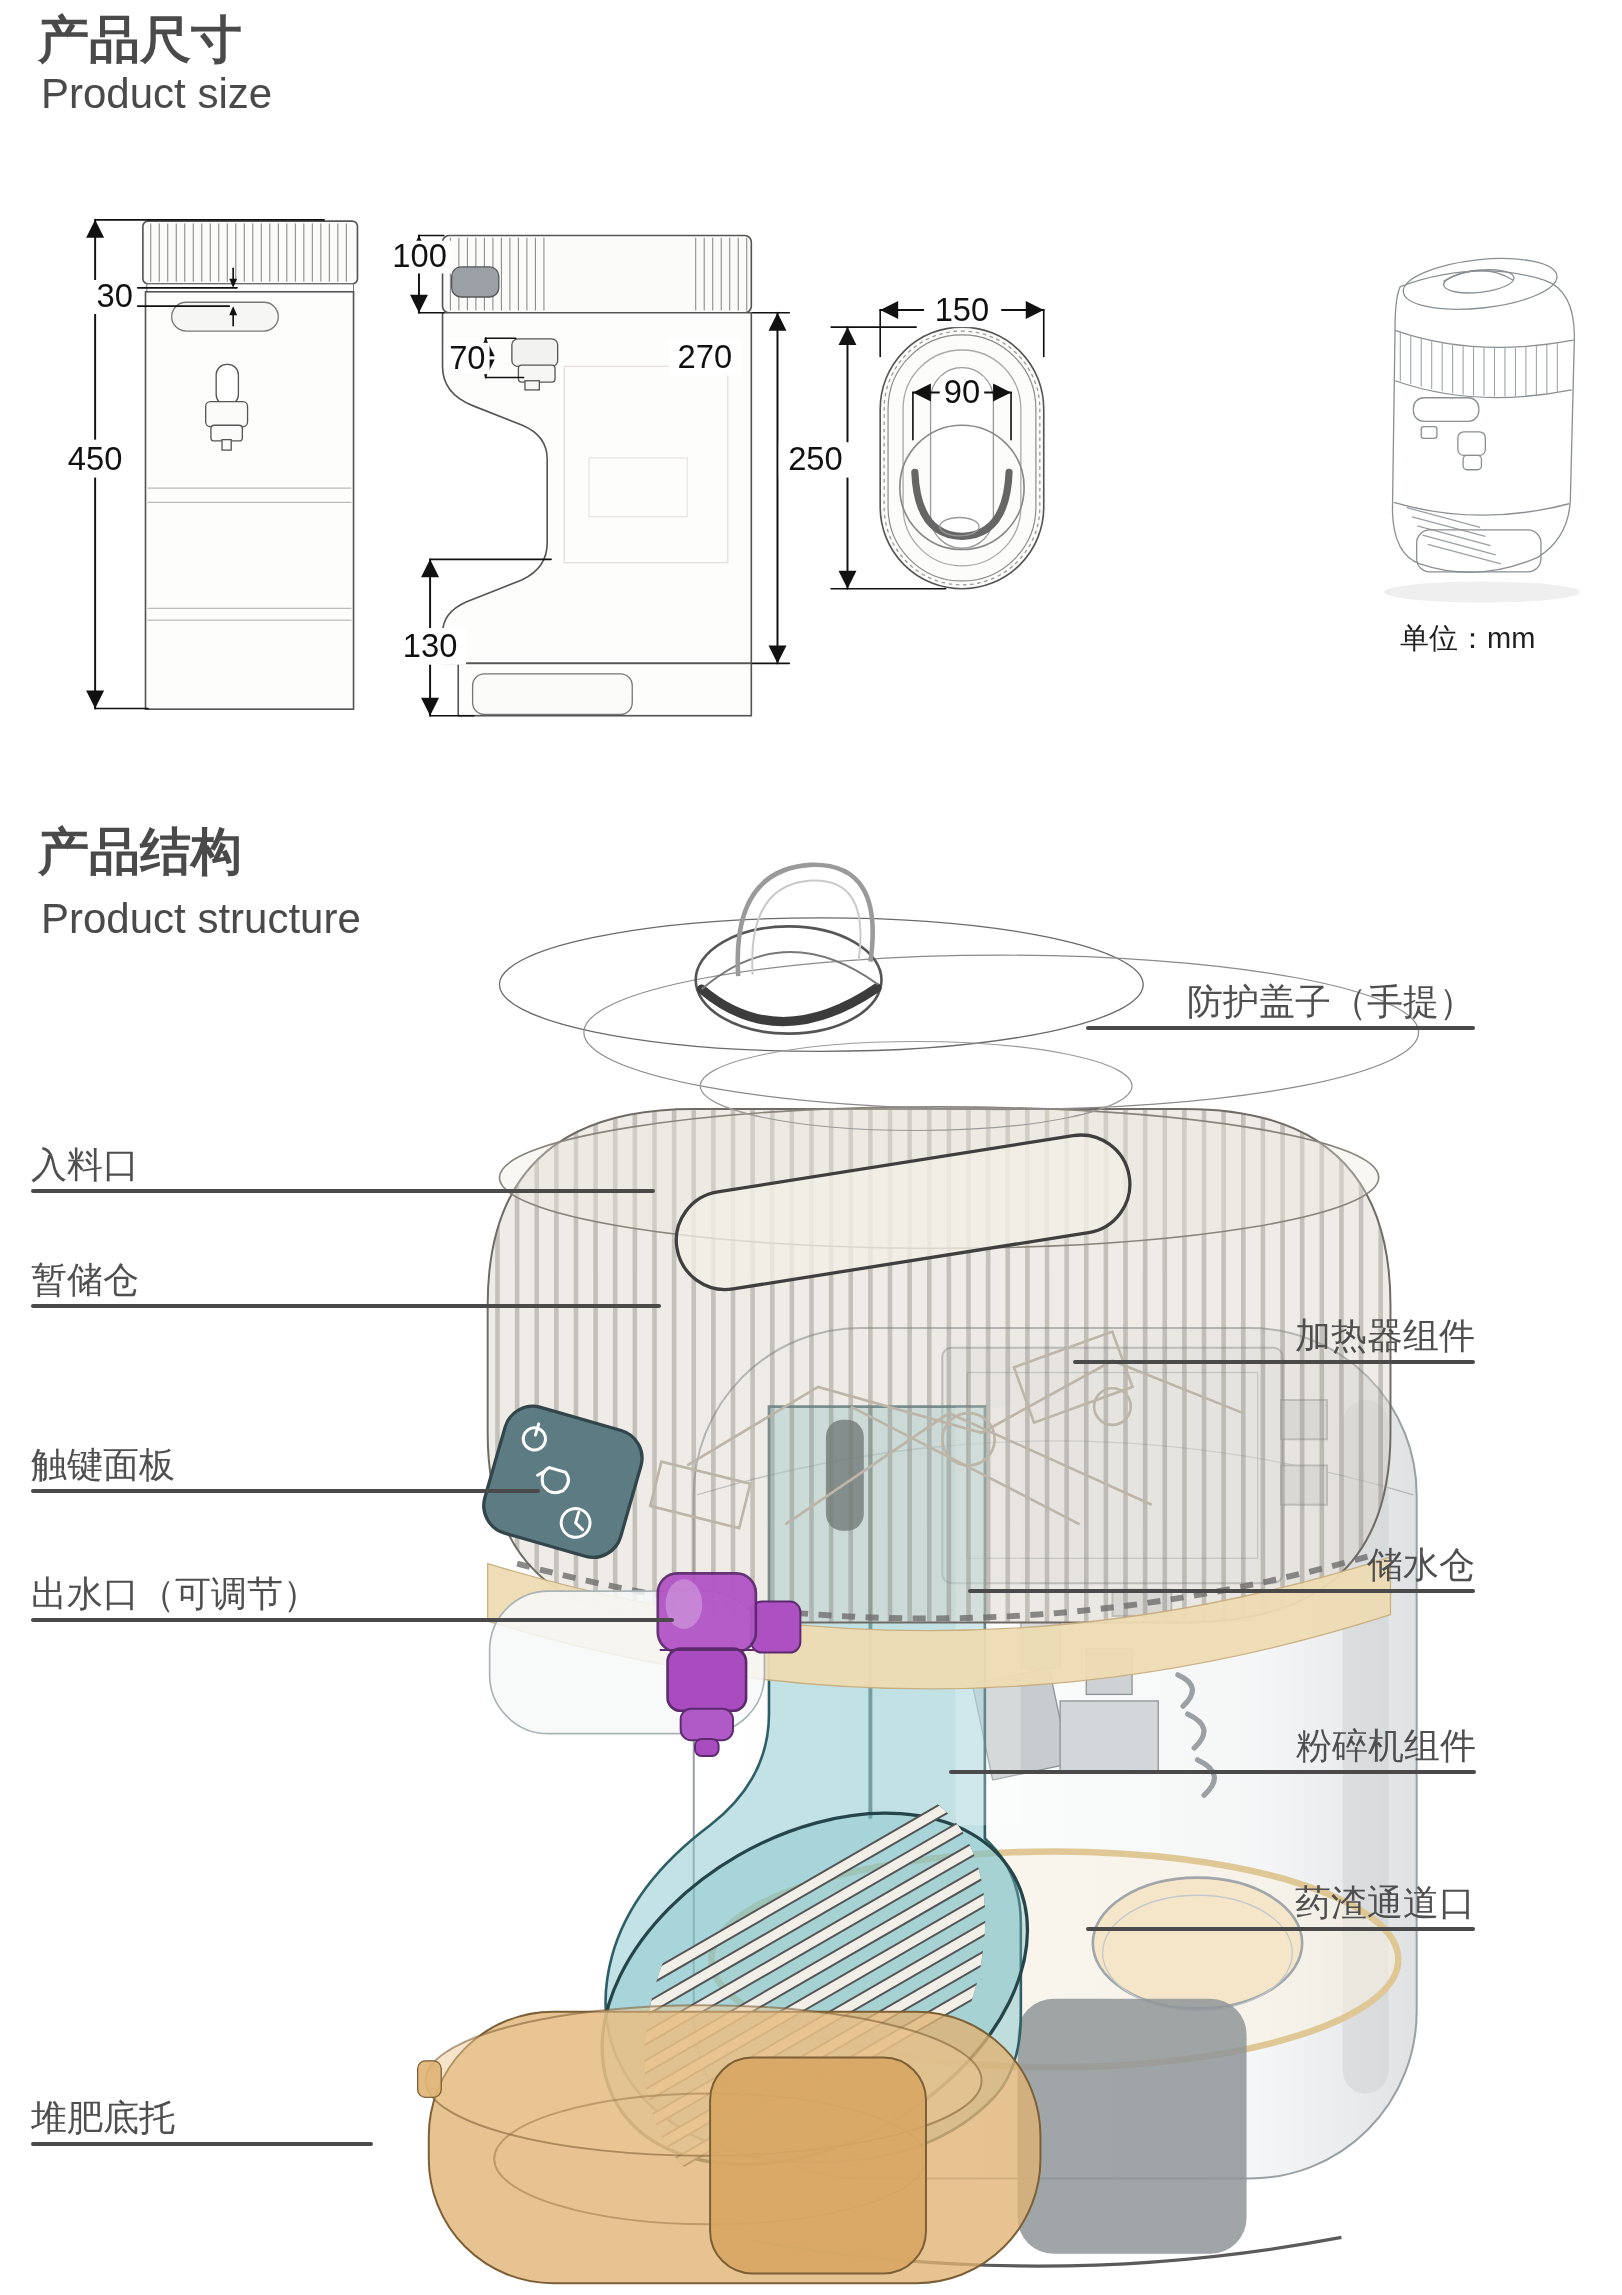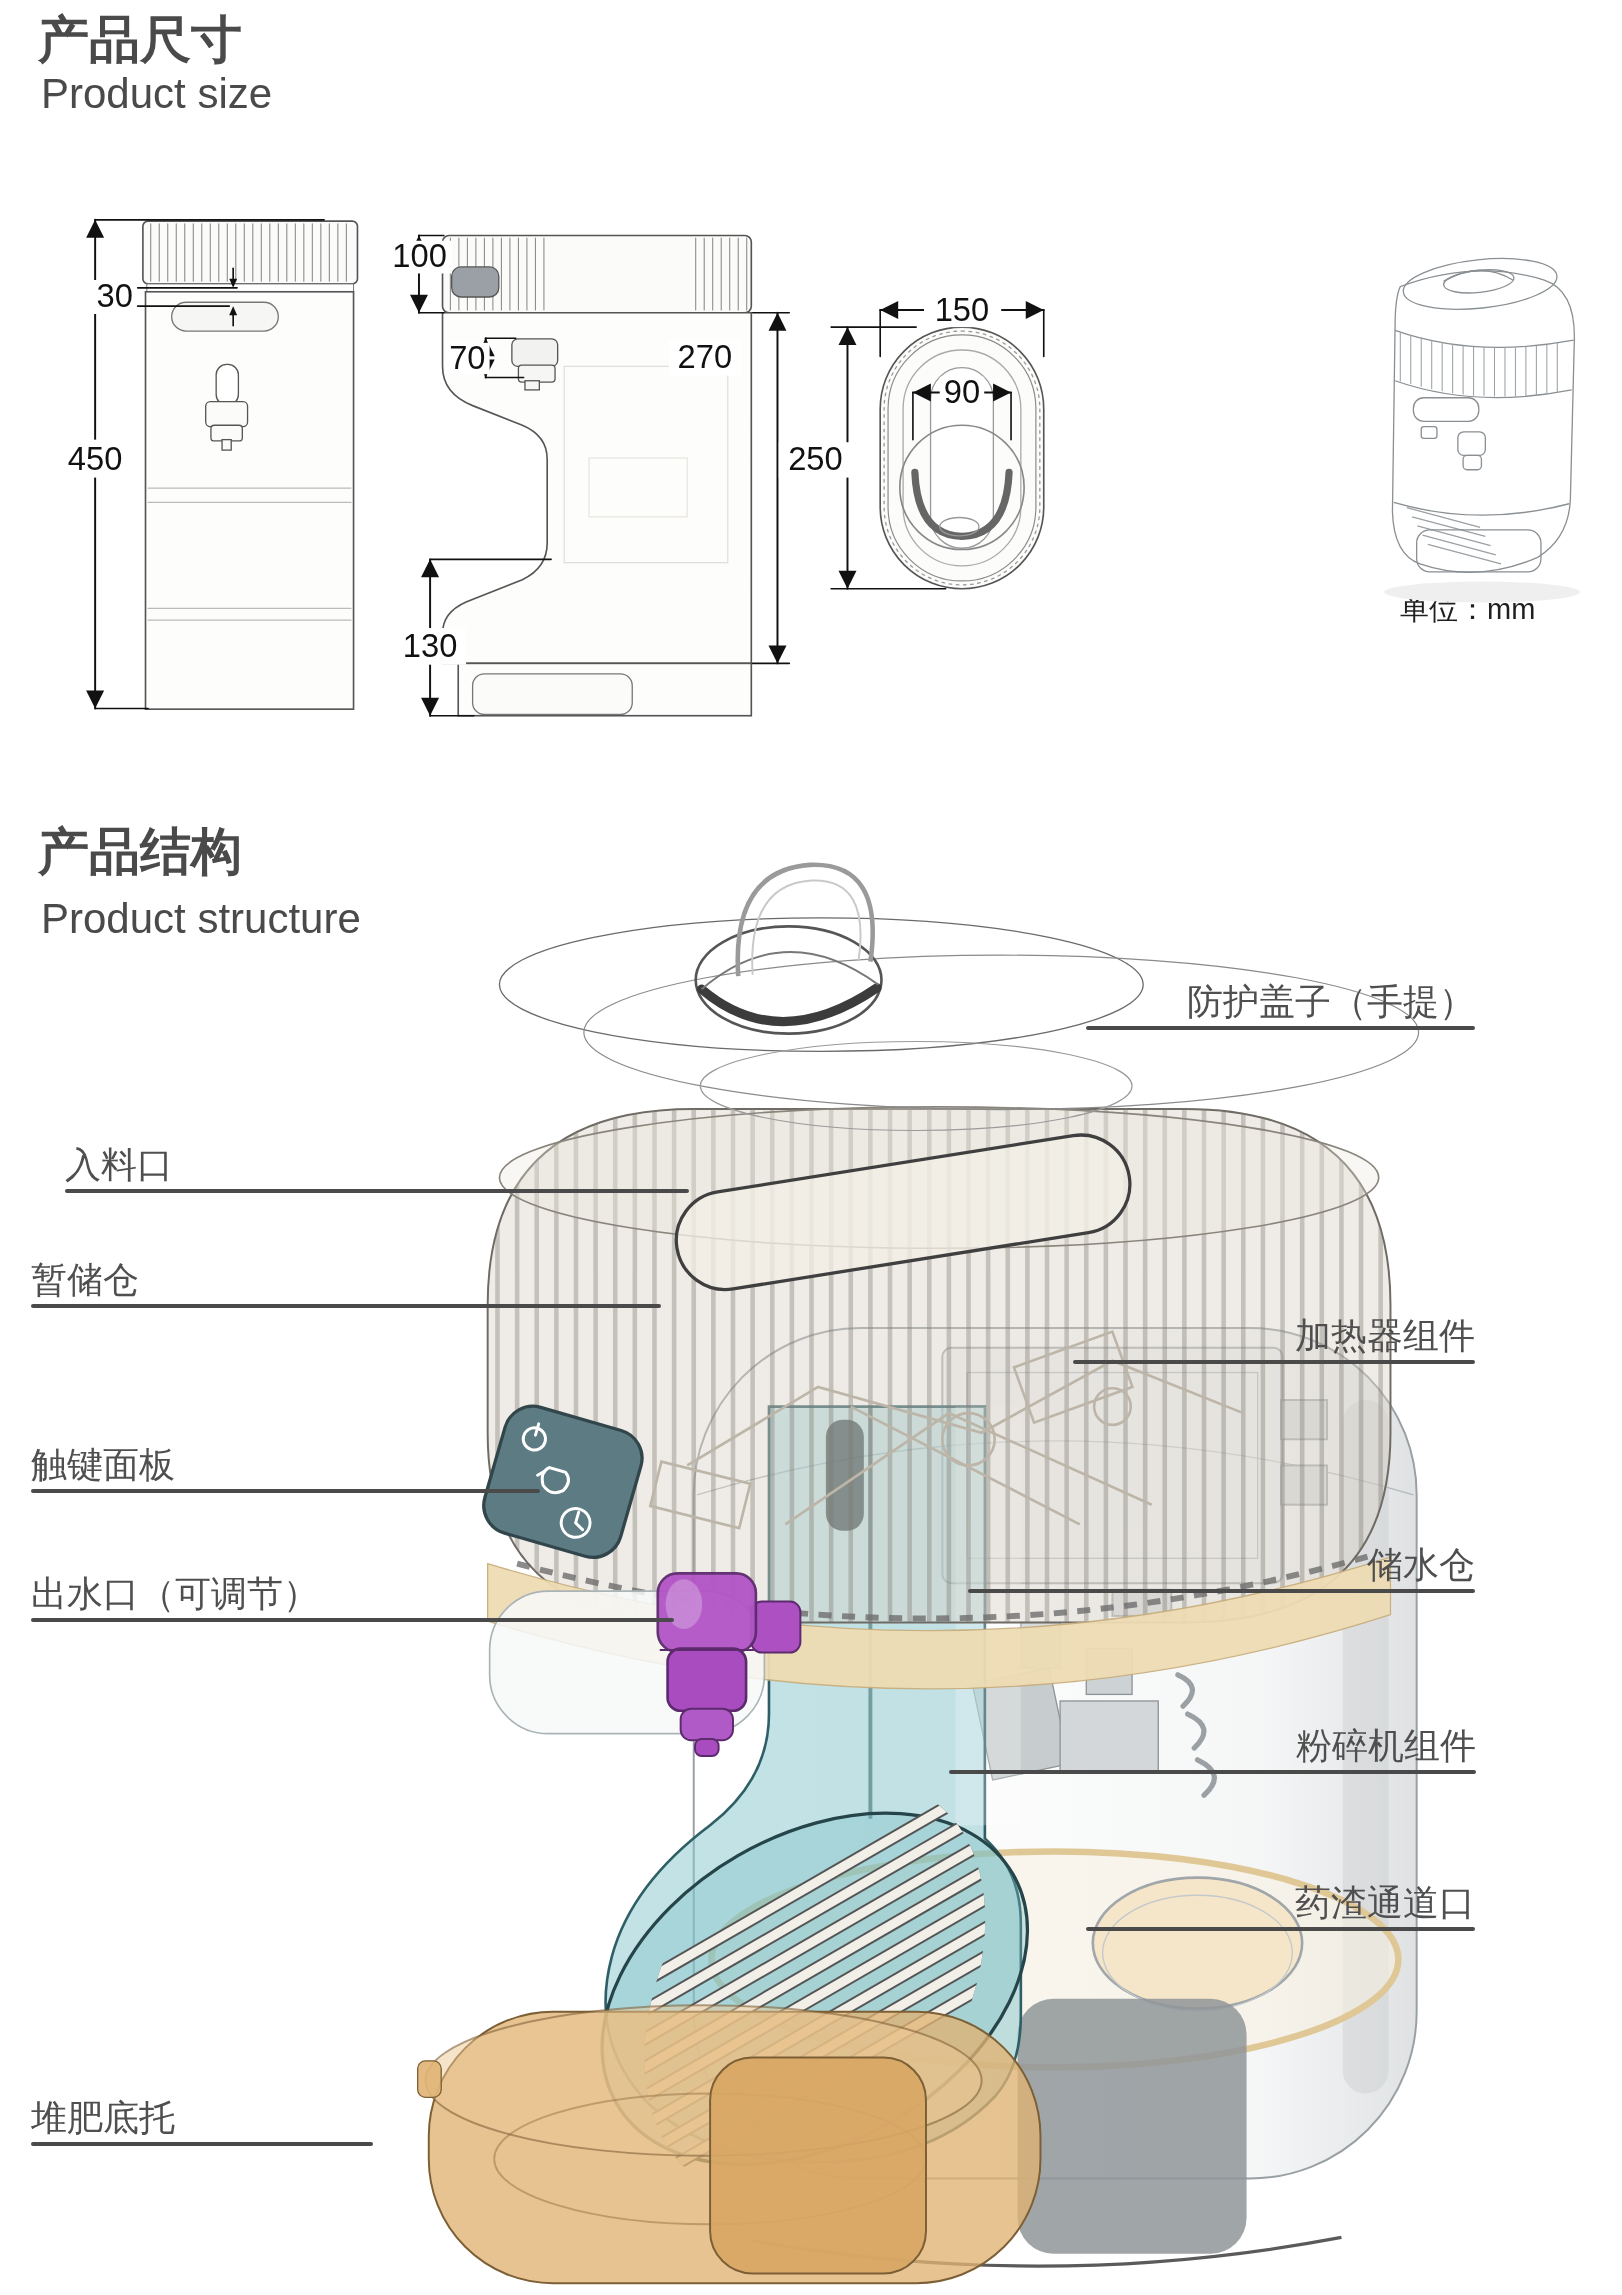--- a/index.html
+++ b/index.html
@@ -1,20 +1,20 @@
 <!DOCTYPE html>
 <html style="font-size:10.5px"><head>
 <meta charset="utf-8">
 <style>
   html,body{margin:0;padding:0;background:#ffffff;}
   .page{position:relative;width:1623px;height:2295px;background:#ffffff;overflow:hidden;
         font-family:"Liberation Sans","DejaVu Sans",sans-serif;color:#4a4a4a;}
   .sec-title{position:absolute;left:38px;font-weight:bold;font-size:51px;color:#4a4a4a;line-height:1;}
   .sec-sub{position:absolute;left:41px;font-weight:400;font-size:42px;color:#4a4a4a;line-height:1;}
-  .unit{position:absolute;left:1400px;top:590px;font-size:29px;color:#1f1f1f;font-weight:500;}
+  .unit{position:absolute;left:1400px;top:619px;font-size:29px;color:#1f1f1f;font-weight:500;}
   svg{position:absolute;left:0;top:0;}
   .callout{position:absolute;height:50px;}
   .callout .lbl{position:absolute;bottom:10.5px;font-size:36px;font-weight:500;color:#4f4f4f;white-space:nowrap;line-height:1;}
   .callout.left .lbl{left:0;}
   .callout.right .lbl{right:0;}
   .callout .leader{position:absolute;left:0;right:0;bottom:0;height:3.9px;background:#4a4a4a;border-radius:2px;}
   .dimtxt{font-size:50px;fill:#111;font-family:"Liberation Sans","DejaVu Sans",sans-serif;}
 </style>
 </head>
 <body>
@@ -296,21 +296,21 @@
         <path d="M1072,1512 Q1190,1612 1340,1510" stroke="#3c3c3c" stroke-width="14" stroke-linecap="round"></path>
         <path d="M1072,1512 Q1200,1402 1342,1505" stroke="#777" stroke-width="3"></path>
         <g>
           <path d="M1128,1492 Q1118,1330 1238,1322 Q1352,1318 1330,1470" stroke="#9a9a9a" stroke-width="7"></path>
           <path d="M1150,1490 Q1142,1352 1240,1346 Q1330,1342 1312,1468" stroke="#c9c9c9" stroke-width="3"></path>
         </g>
       </g>
     </g>
   </svg>
 
-  <div class="callout left" style="left:31px;top:1143px;width:624px;margin-left:34px;">
+  <div class="callout left" style="left:31px;top:1143px;width:624px;">
     <span class="lbl">入料口</span>
     <div class="leader"></div>
   </div>
   <div class="callout left" style="left:31px;top:1443px;width:509px;">
     <span class="lbl">触键面板</span>
     <div class="leader"></div>
   </div>
   <div class="callout left" style="left:31px;top:1258px;width:630px;">
     <span class="lbl">暂储仓</span>
     <div class="leader"></div>

